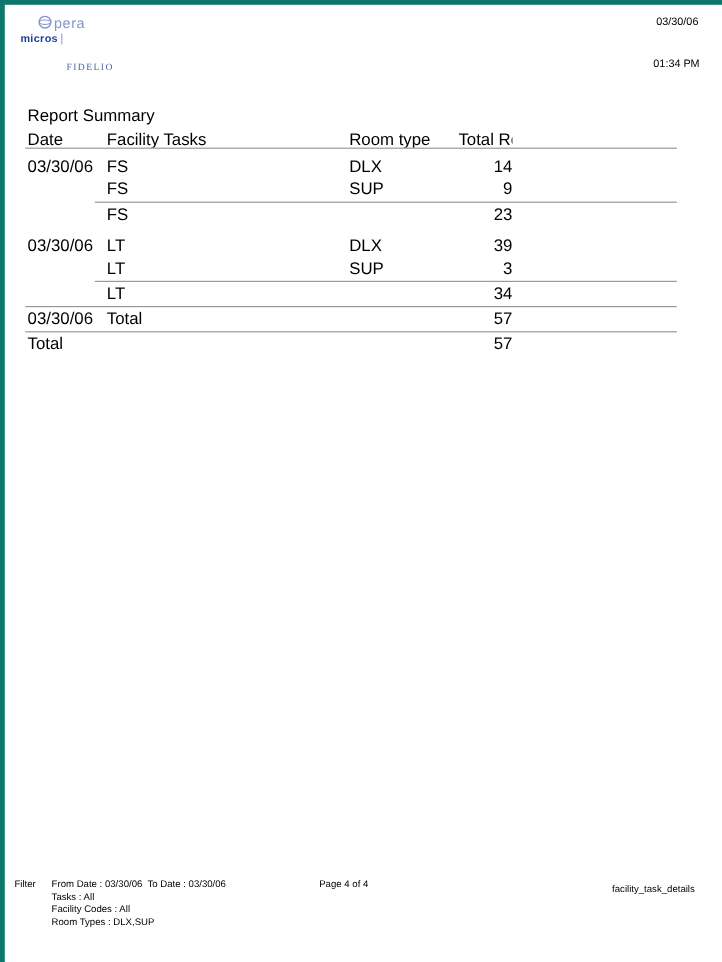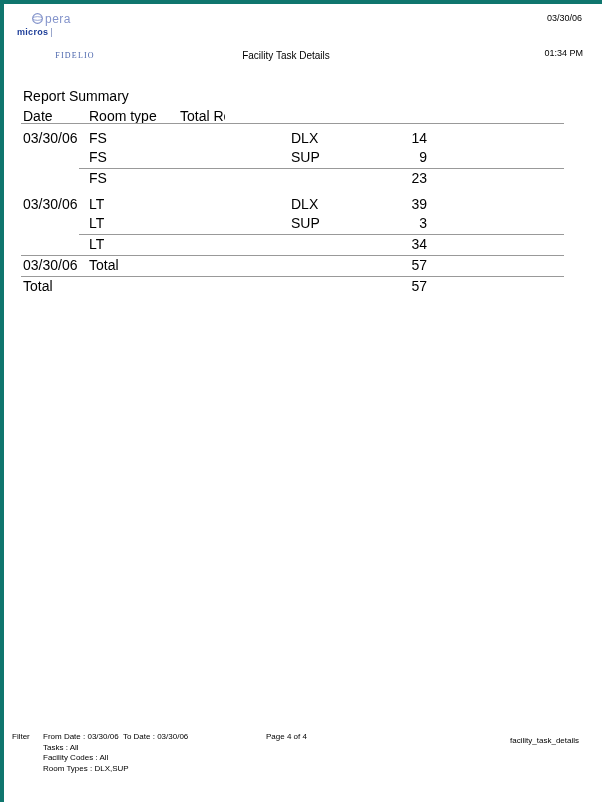--- a/index.html
+++ b/index.html
@@ -65,27 +65,27 @@
       <span class="opera-word" style="color:#8494cb;">pera</span>
     </div>
     <div class="logo-micros">
       <span class="micros-word" style="color:#1e3e99;">micros</span>
       <span class="logo-divider"></span>
       <span class="fidelio-word" style="color:#4863ab;">FIDELIO</span>
     </div>
   </div>
 
   <div class="header-date">03/30/06</div>
-  <div class="report-title">Facility Task Details</div>
   <div class="header-time">01:34 PM</div>
 
   <div class="report-body">
     <div class="section-label">Report Summary</div>
     <div class="thead">
       <div class="cell c-date">Date</div>
+      <div class="cell c-task">Facility Tasks</div>
       <div class="cell c-room">Room type</div>
       <div class="cell c-total">Total Rooms</div>
     </div>
     <div class="tbody">
         <div class="trow detail">
           <div class="cell c-date">03/30/06</div>
           <div class="cell c-task">FS</div>
           <div class="cell c-room">DLX</div>
           <div class="cell c-total">14</div>
         </div>

